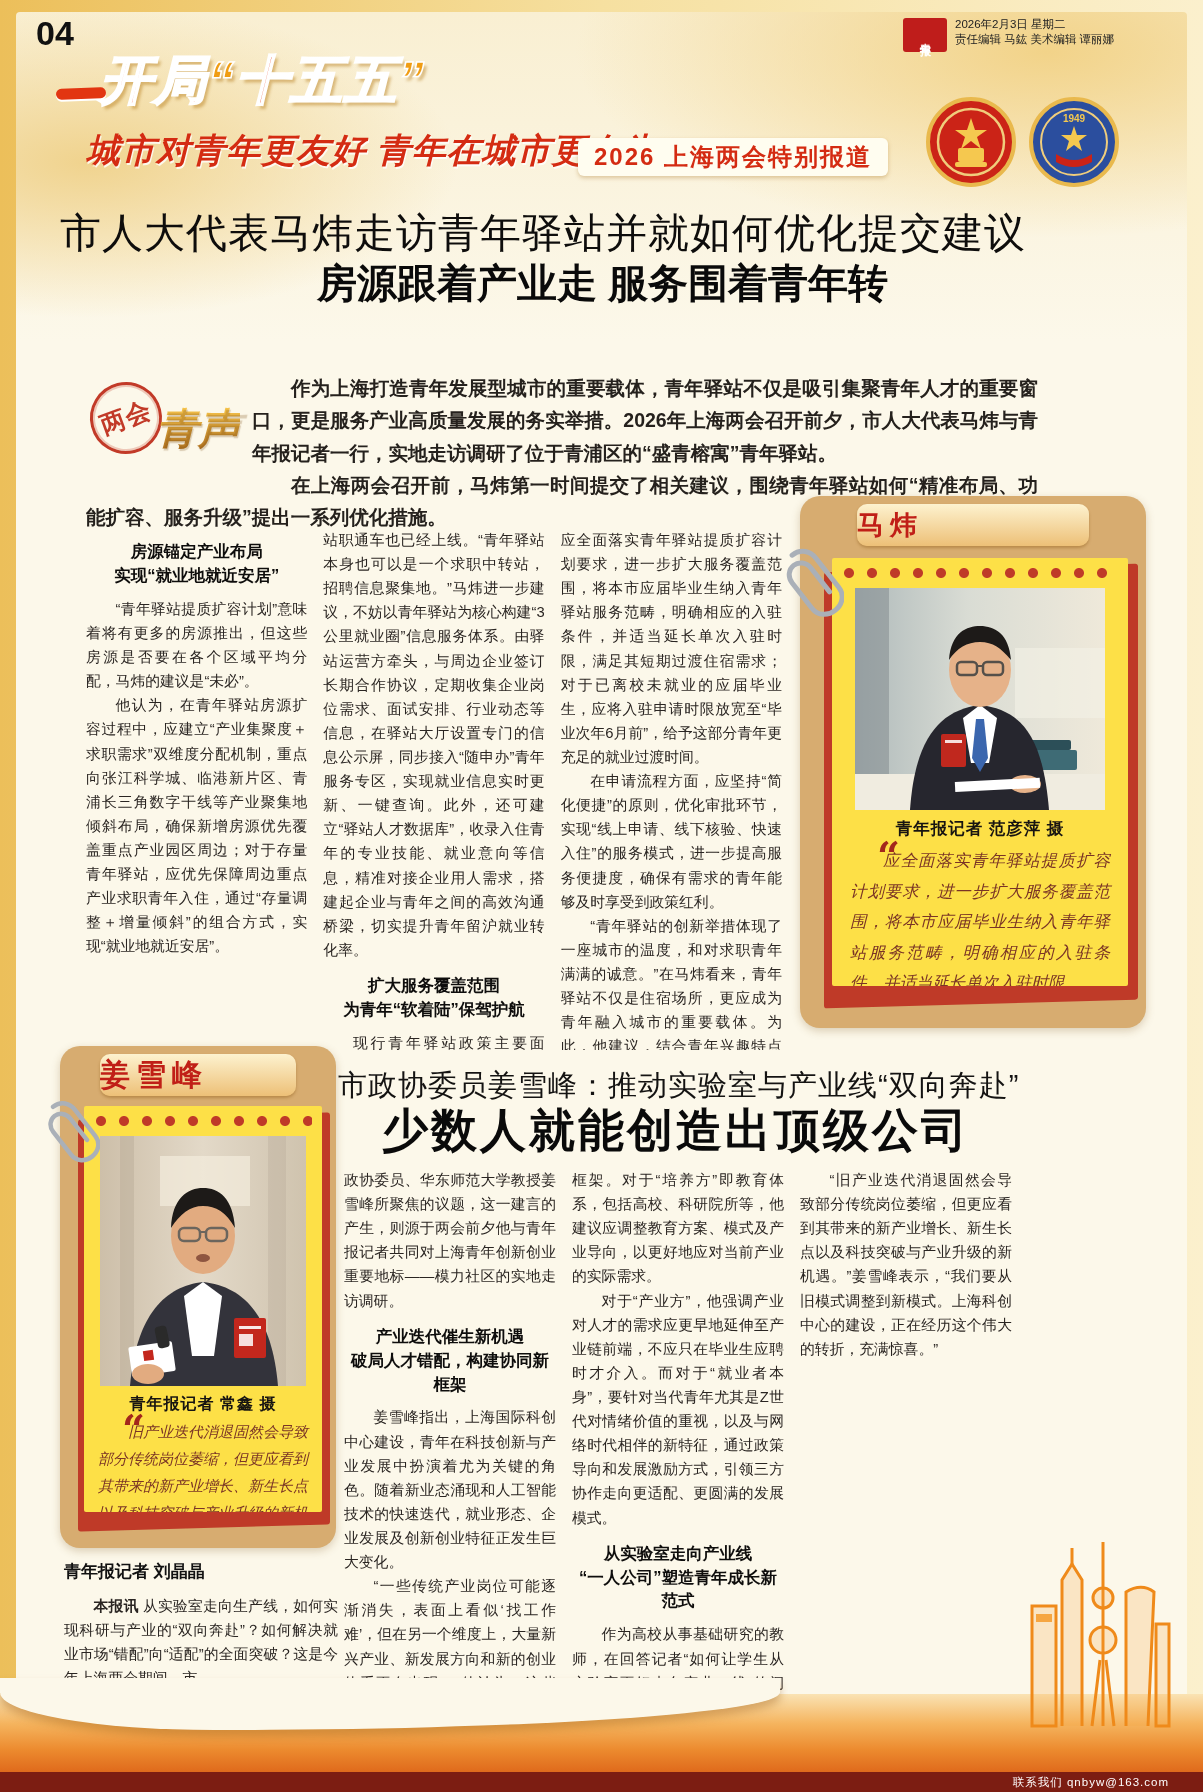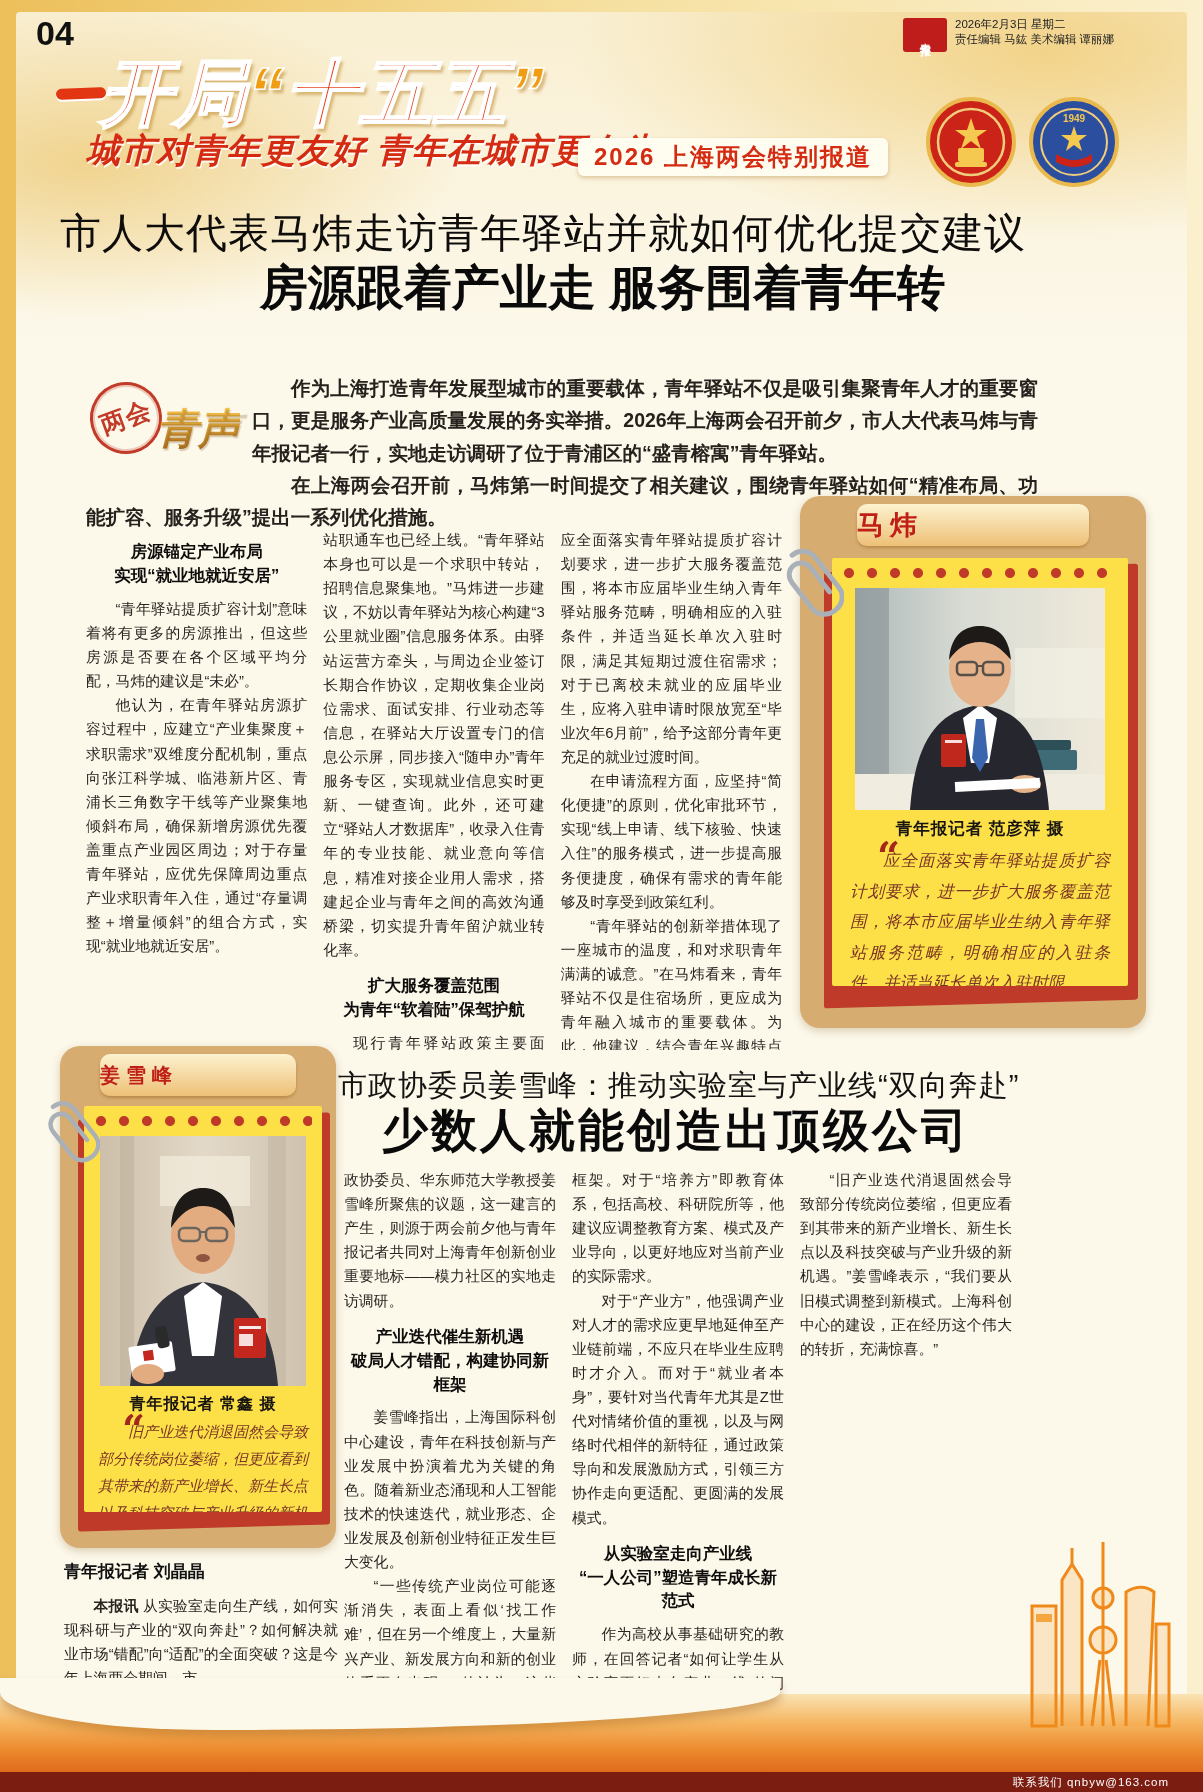--- a/index.html
+++ b/index.html
@@ -16,34 +16,34 @@
   .abs{position:absolute;}
   
   .pageno{left:36px;top:14px;font-size:34px;font-weight:800;color:#111;}
   .masthead{left:903px;top:18px;width:44px;height:34px;background:#bf1d1b;border-radius:3px;
             color:#fff;font-size:11px;font-weight:800;display:flex;align-items:center;justify-content:center;
             writing-mode:vertical-rl;letter-spacing:1px;}
   .dateline{left:955px;font-size:11.5px;color:#222;white-space:nowrap;}
   
   .slogan-dash{left:56px;top:88px;width:50px;height:11px;background:#e23511;border-radius:6px;
                box-shadow:0 2px 0 #fff;transform:rotate(-2deg);}
-  .slogan{left:100px;top:46px;font-size:72px;font-weight:900;letter-spacing:2px;white-space:nowrap;
+  .slogan{left:100px;top:46px;font-size:52px;font-weight:900;letter-spacing:2px;white-space:nowrap;
           color:#e23511;-webkit-text-stroke:2px #fff;
           text-shadow:3px 4px 3px rgba(180,120,20,.45);font-style:italic;}
   .slogan .q{color:#f09d13;-webkit-text-stroke:1.5px #fff;}
   .slogan-sub{left:86px;top:128px;font-size:34px;font-weight:900;font-style:italic;color:#d42b12;
               letter-spacing:1px;white-space:nowrap;text-shadow:1px 2px 0 rgba(255,255,255,.8);}
   .special-box{left:578px;top:138px;background:#fffdf0;border-radius:6px;padding:3px 16px;
                box-shadow:0 2px 4px rgba(160,110,30,.35);}
   .special-box span{font-size:24px;font-weight:900;color:#d42b12;letter-spacing:2px;white-space:nowrap;}
   .emblem{width:92px;height:92px;}
   
   .kicker1{left:60px;top:206px;width:1085px;text-align:left;font-size:41px;font-weight:500;
            color:#0e0d0c;letter-spacing:1px;white-space:nowrap;}
-  .headline1{left:40px;top:256px;width:1125px;text-align:center;font-size:48px;font-weight:900;
+  .headline1{left:40px;top:256px;width:1125px;text-align:center;font-size:40px;font-weight:900;
              color:#0a0a0a;letter-spacing:0;white-space:nowrap;}
   
   .lede{left:86px;top:372px;width:952px;font-size:19.5px;line-height:1.66;font-weight:700;color:#25211d;
         text-align:justify;}
   .lede p{margin:0;text-indent:2em;}
   .stamp{float:left;width:160px;height:104px;position:relative;margin-right:6px;}
   .stamp .circ{position:absolute;left:4px;top:10px;width:66px;height:66px;border:3px solid #c23a28;
                border-radius:50%;transform:rotate(-14deg);display:flex;align-items:center;justify-content:center;
                box-shadow:inset 0 0 0 2px rgba(194,58,40,.25);}
   .stamp .circ span{font-size:25px;font-weight:900;color:#c23a28;transform:rotate(-6deg);letter-spacing:1px;}
@@ -78,21 +78,21 @@
          font-size:16.5px;line-height:1.85;color:#7a3426;text-align:justify;text-indent:2em;}
   .quote .qm{font-family:"DejaVu Serif",serif;font-style:normal;font-weight:900;color:#a3271c;font-size:40px;line-height:0;}
   .qm.open{position:absolute;left:-6px;top:10px;}
   .qm.close{float:right;margin-top:6px;}
   .clip{position:absolute;z-index:5;}
   .card1{left:800px;top:496px;width:346px;height:532px;}
   .card1 .plate{width:232px;} .card1 .plate span{font-size:27px;}
   .card1 .accent{left:24px;right:8px;top:72px;bottom:24px;}
   .card1 .panel{left:32px;right:18px;top:62px;bottom:42px;}
   .card2{left:60px;top:1046px;width:276px;height:502px;}
-  .card2 .plate{width:196px;} .card2 .plate span{font-size:20px;}
+  .card2 .plate{width:196px;} .card2 .plate span{font-size:30px;}
   .card2 .accent{left:18px;right:6px;top:70px;bottom:20px;}
   .card2 .panel{left:24px;right:14px;top:60px;bottom:36px;}
   .card2 .quote{font-size:15px;margin:4px 14px 0;line-height:1.8;}
   .card2 .caption{font-size:16px;}
   
   .kicker2{left:338px;top:1066px;width:676px;text-align:center;font-size:29px;font-weight:500;
            color:#141312;letter-spacing:1px;white-space:nowrap;}
   .headline2{left:338px;top:1100px;width:676px;text-align:center;font-size:46px;font-weight:900;
              color:#0a0a0a;letter-spacing:3px;white-space:nowrap;}
   .byline2{left:64px;top:1560px;font-size:17px;font-weight:800;color:#111;}

